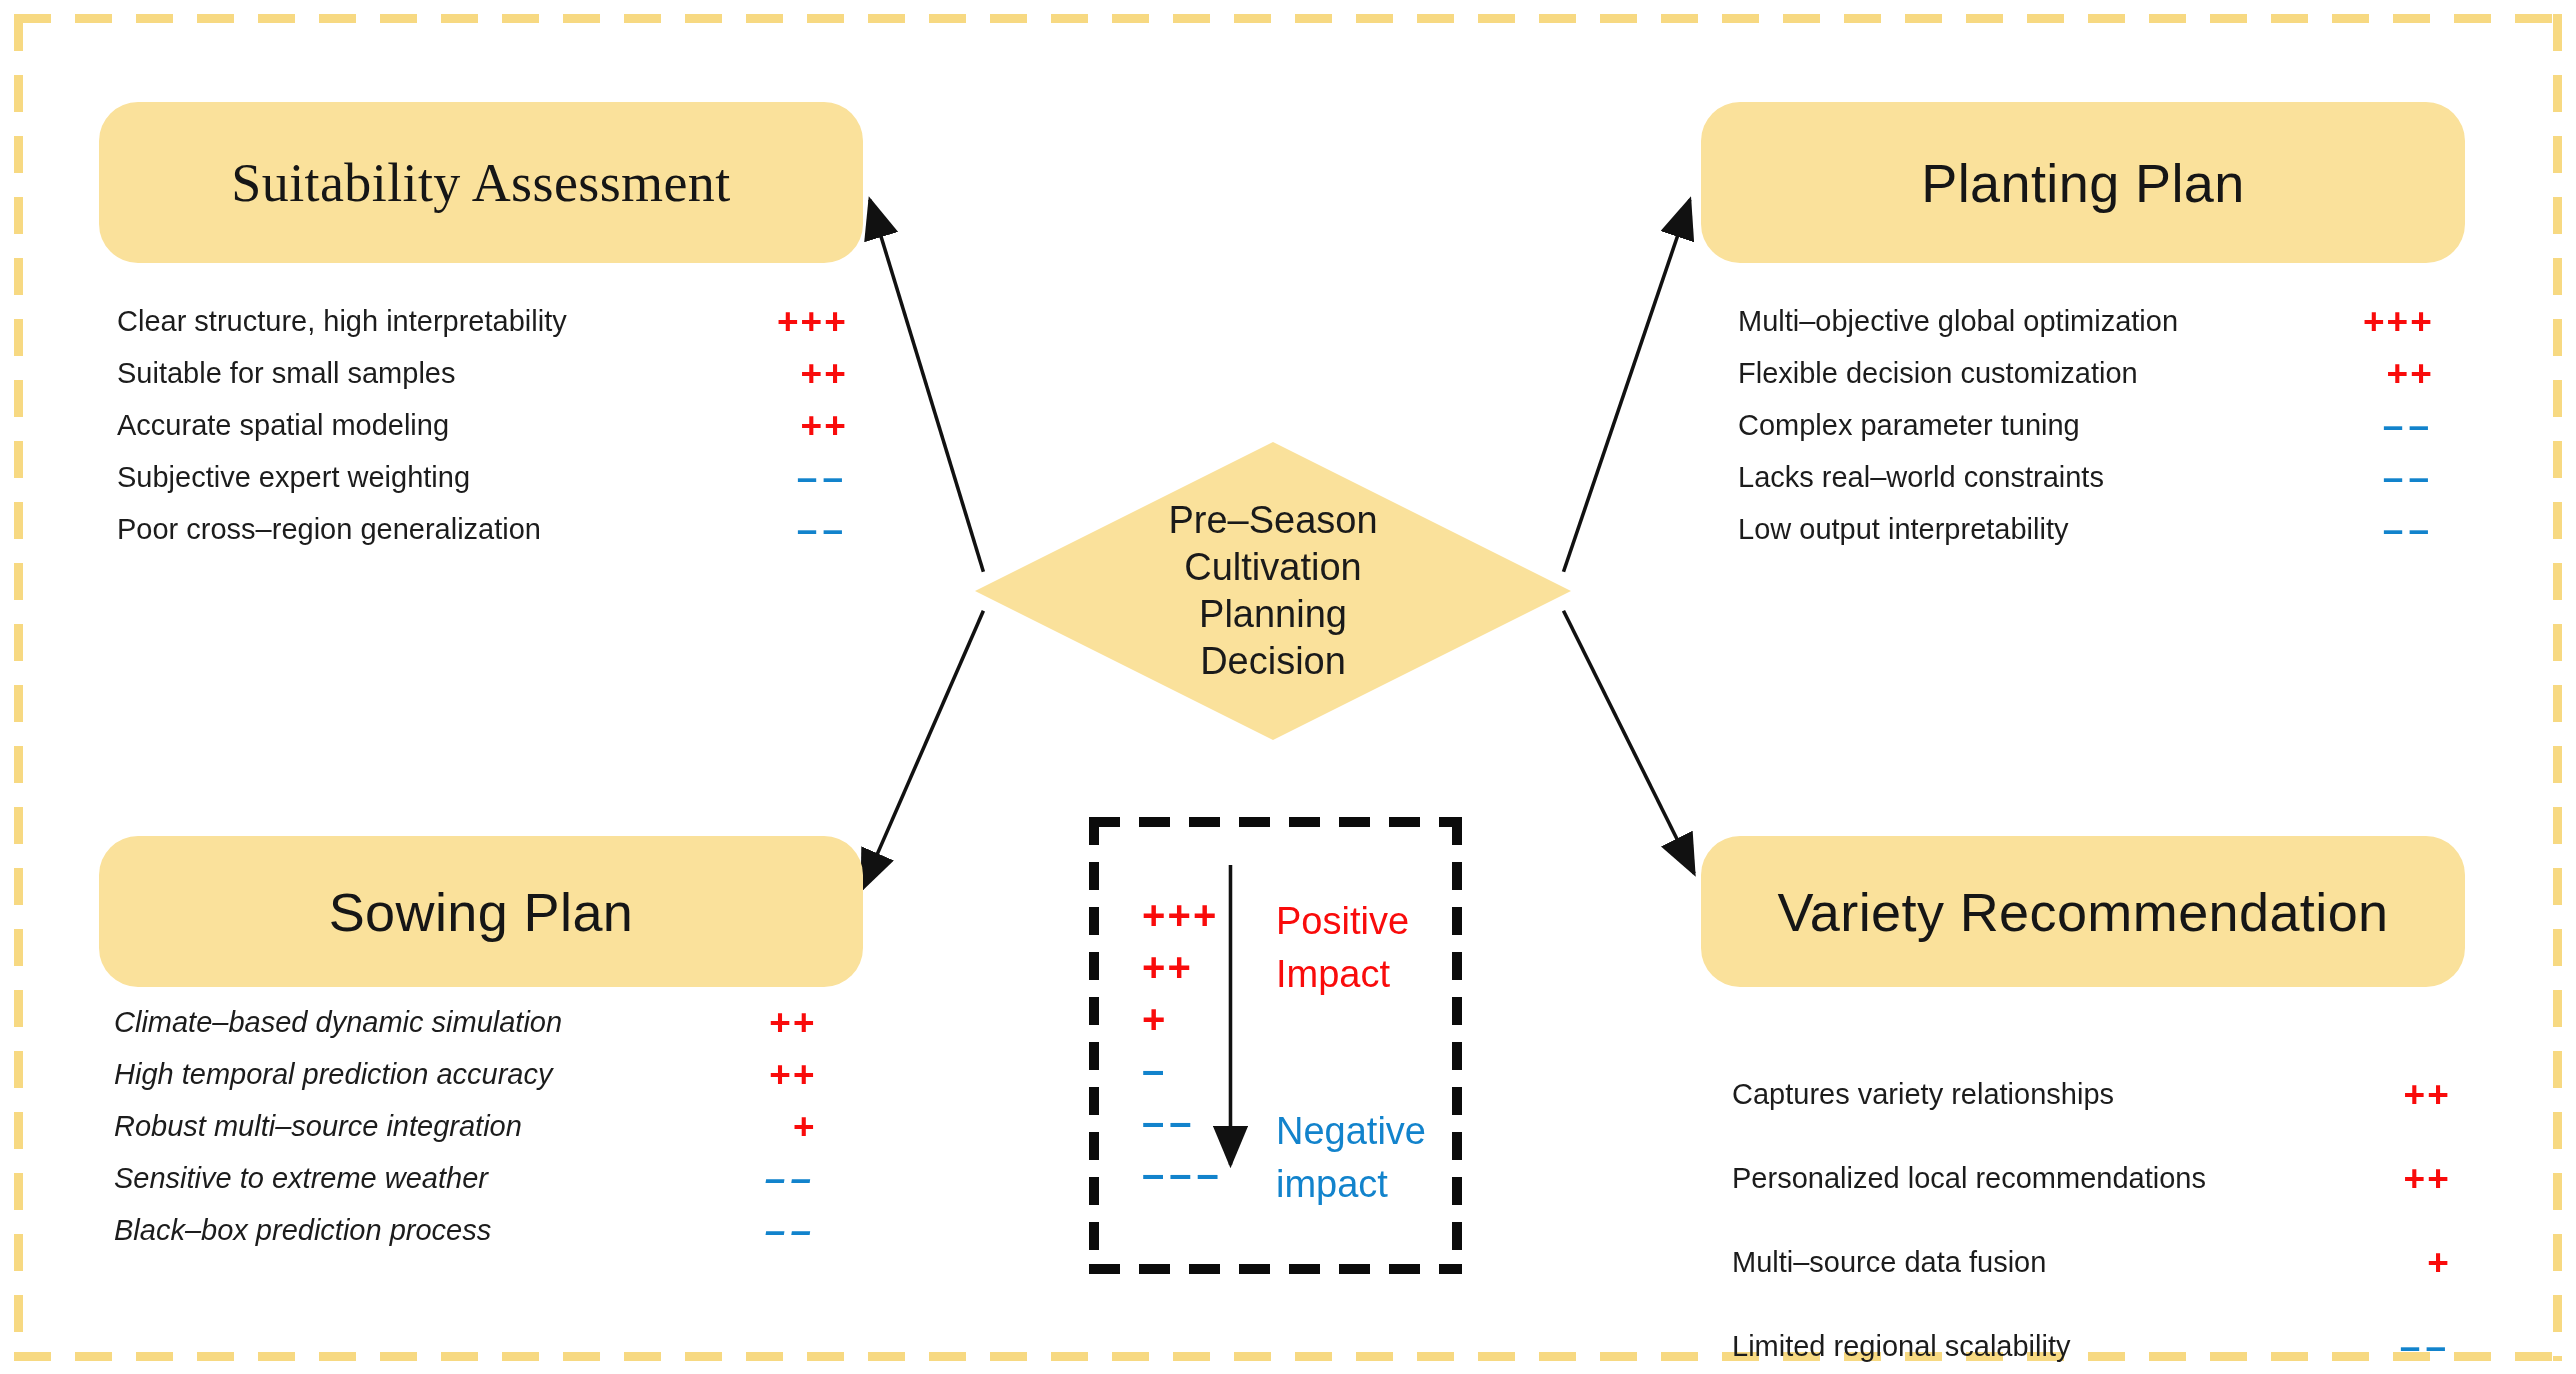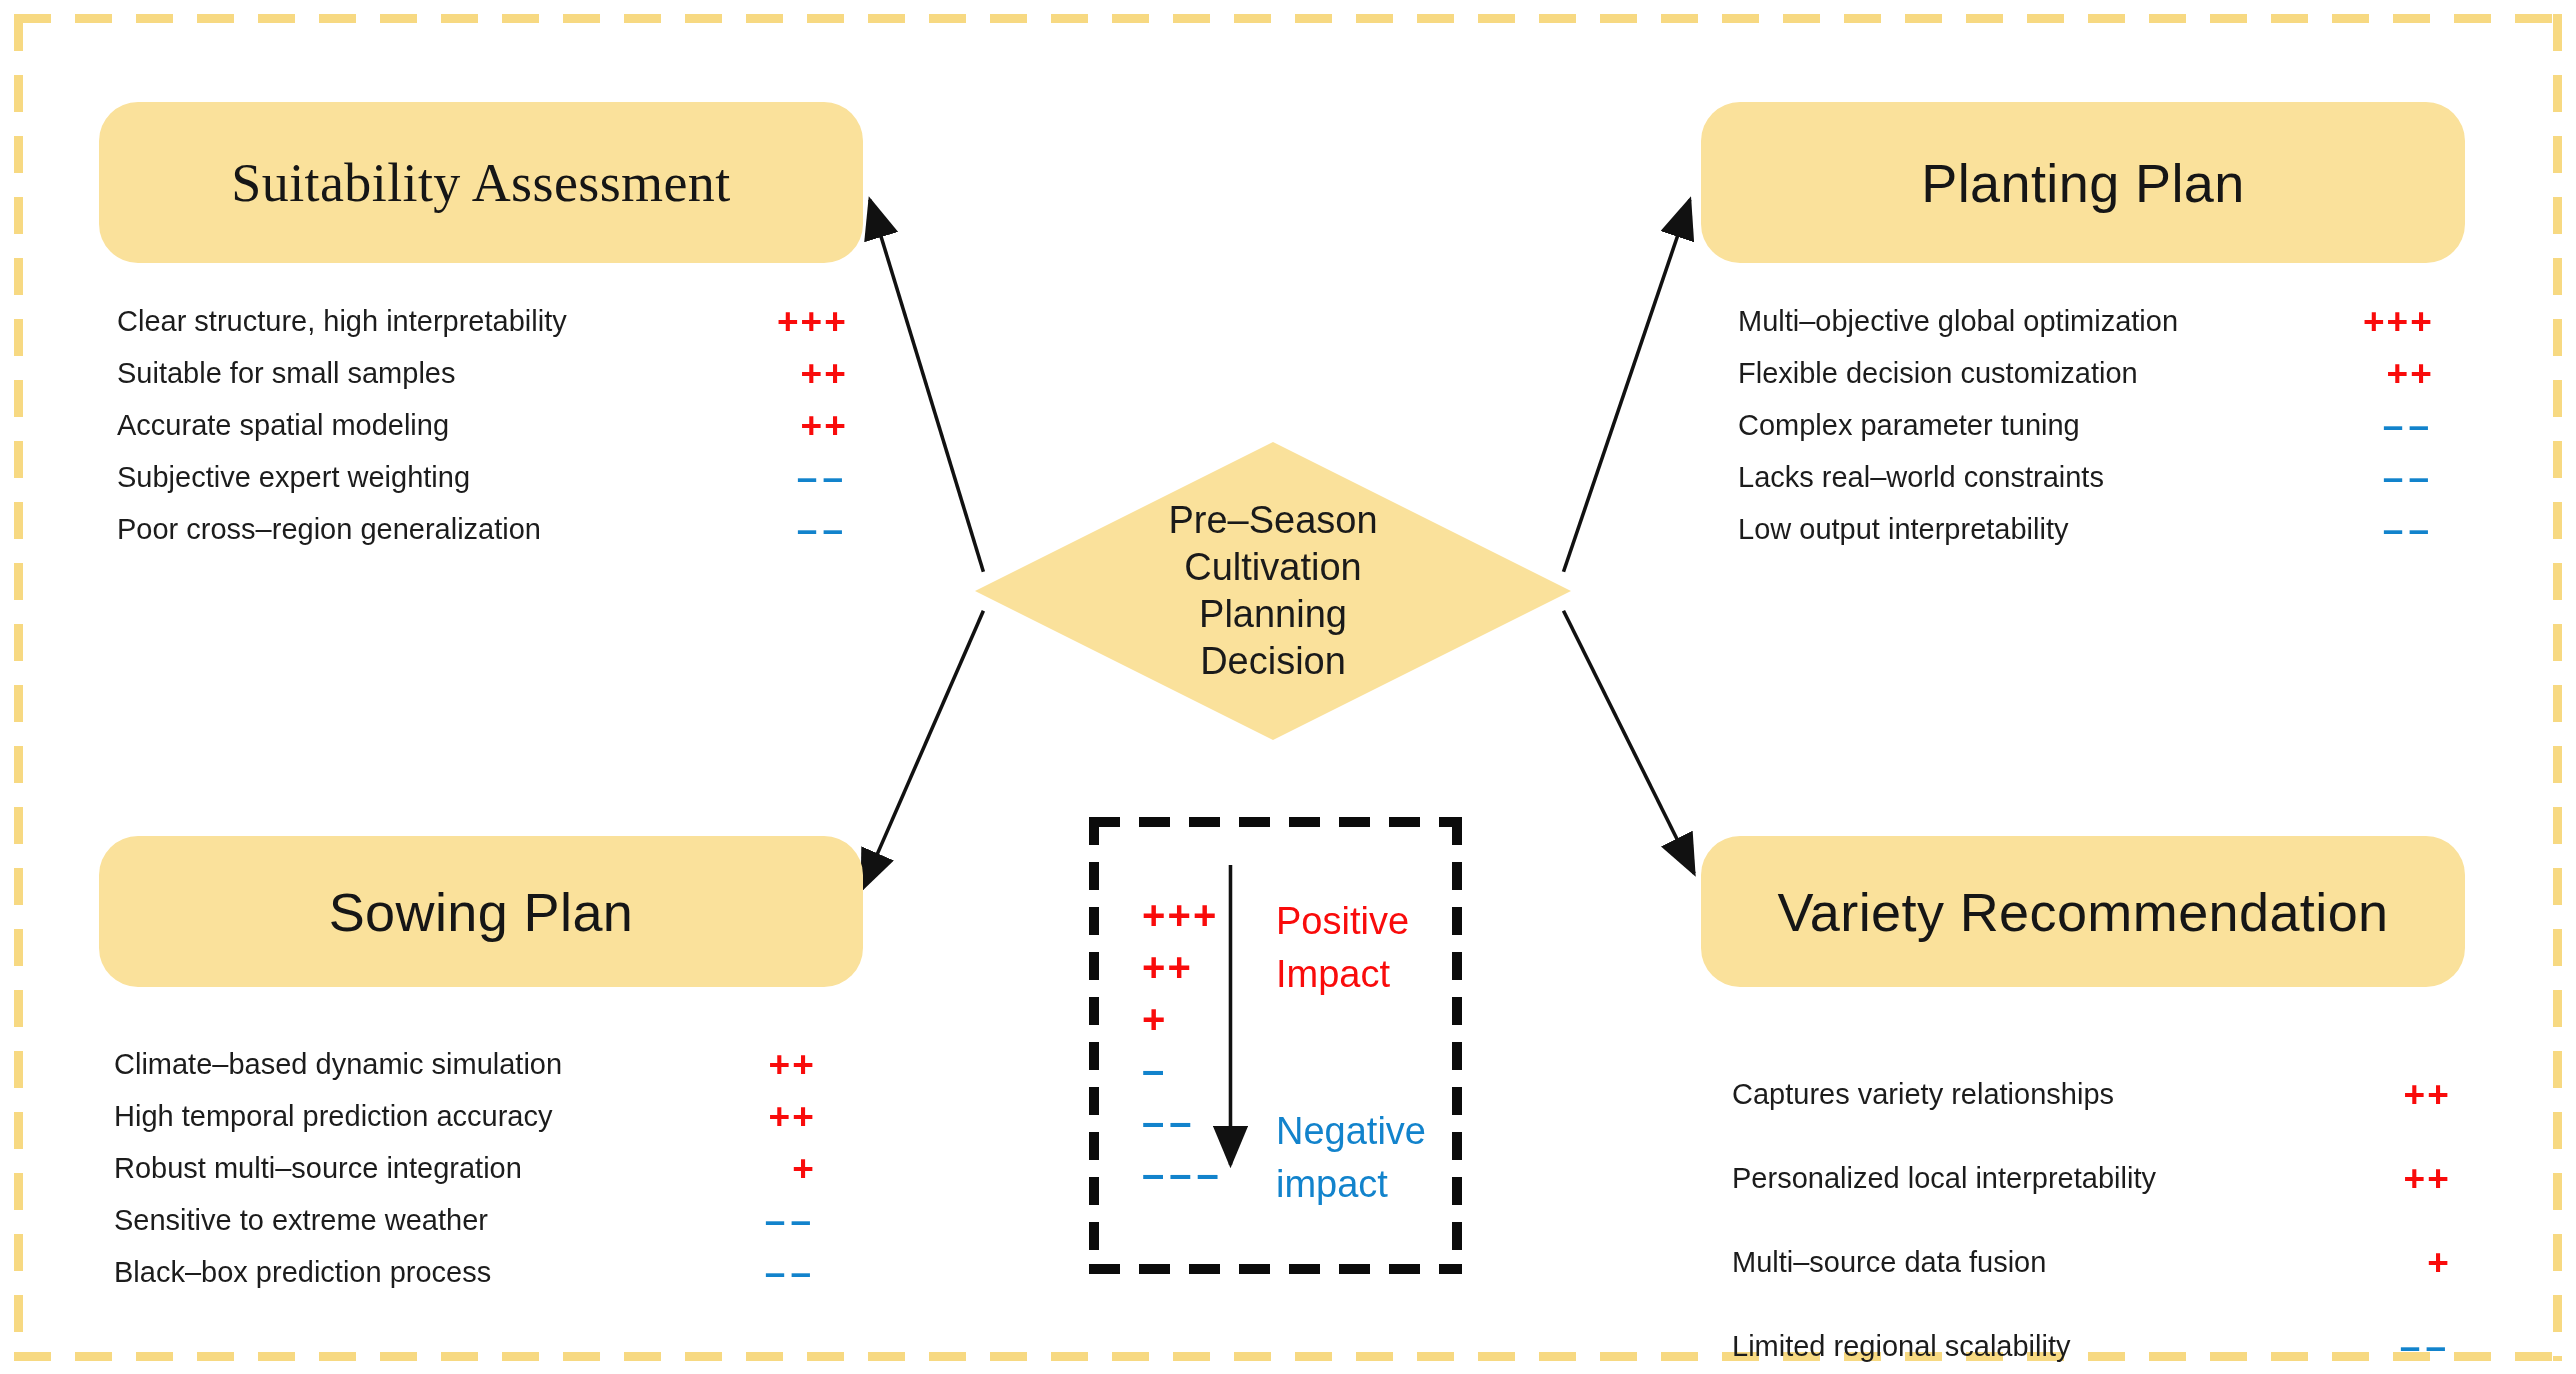--- a/index.html
+++ b/index.html
@@ -113,21 +113,21 @@
     </div>
     <div class="qrow">
       <span class="lbl">Low output interpretability</span>
       <span class="score neg">––</span>
     </div>
   </div>
 
   <div class="title-box" style="left:99px;top:836px;width:764px;height:151px;">
     <span class="t">Sowing Plan</span>
   </div>
-  <div class="qlist" style="left:114px;top:1038px;width:702px;">
+  <div class="qlist" style="left:114px;top:996px;width:702px;font-style:italic;">
     <div class="qrow">
       <span class="lbl">Climate–based dynamic simulation</span>
       <span class="score pos">++</span>
     </div>
     <div class="qrow">
       <span class="lbl">High temporal prediction accuracy</span>
       <span class="score pos">++</span>
     </div>
     <div class="qrow">
       <span class="lbl">Robust multi–source integration</span>
@@ -145,21 +145,21 @@
 
   <div class="title-box" style="left:1701px;top:836px;width:764px;height:151px;">
     <span class="t">Variety Recommendation</span>
   </div>
   <div class="qlist" style="left:1732px;top:1068px;width:719px;gap:32px;">
     <div class="qrow">
       <span class="lbl">Captures variety relationships</span>
       <span class="score pos">++</span>
     </div>
     <div class="qrow">
-      <span class="lbl">Personalized local interpretability</span>
+      <span class="lbl">Personalized local recommendations</span>
       <span class="score pos">++</span>
     </div>
     <div class="qrow">
       <span class="lbl">Multi–source data fusion</span>
       <span class="score pos">+</span>
     </div>
     <div class="qrow">
       <span class="lbl">Limited regional scalability</span>
       <span class="score neg">––</span>
     </div>

